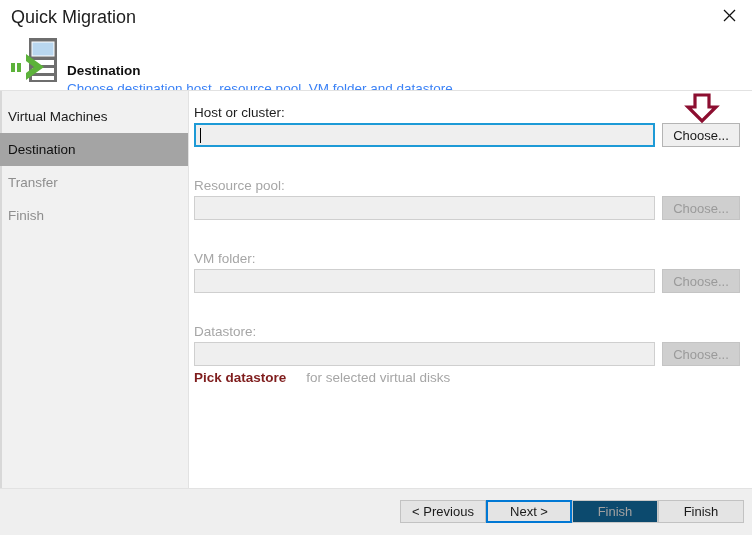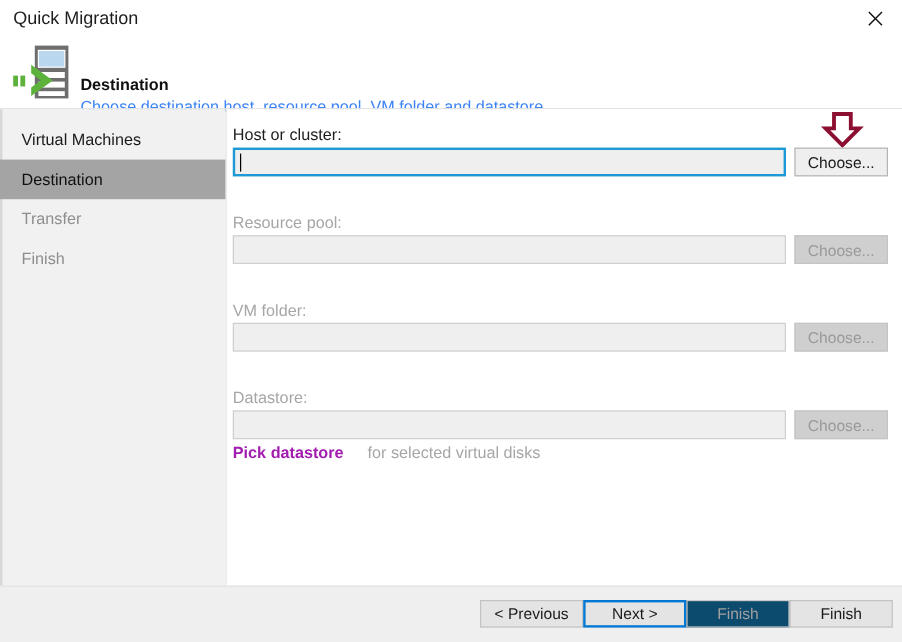--- a/index.html
+++ b/index.html
@@ -20,21 +20,21 @@
   
   .titlebar {
     position: absolute;
     left: 0; top: 0;
     width: 752px; height: 30px;
     background: #ffffff;
   }
   .titlebar-text {
     position: absolute;
     left: 11px; top: 7px;
-    font-size: 15px;
+    font-size: 18px;
     color: #1d1d1d;
     white-space: nowrap;
   }
   .close-btn {
     position: absolute;
     right: 0; top: 0;
     width: 45px; height: 30px;
     display: flex;
     align-items: center;
     justify-content: center;
@@ -91,21 +91,21 @@
   }
   .sidebar-item {
     position: absolute;
     left: 0;
     width: 188px; height: 33px;
     display: flex;
     align-items: center;
     cursor: default;
   }
   .sidebar-item .lbl {
-    padding-left: 18px;
+    padding-left: 8px;
     font-size: 13.5px;
     white-space: nowrap;
   }
   .sidebar-item.done .lbl { color: #1a1a1a; }
   .sidebar-item.pending .lbl { color: #8e8e8e; }
   .sidebar-item.active {
     background: #a4a4a4;
   }
   .sidebar-item.active .lbl { color: #101010; }
   .sidebar-divider {
@@ -173,21 +173,21 @@
     color: #9a9a9a;
   }
 
   .pick-row {
     position: absolute;
     left: 194px; top: 370px;
     font-size: 13.5px;
     white-space: nowrap;
   }
   .pick-link {
-    color: #a21caf;
+    color: #7f1d1d;
     font-weight: bold;
     cursor: default;
   }
   .pick-rest {
     color: #a6a6a6;
     margin-left: 20px;
   }
 
   
   .arrow-anno {

